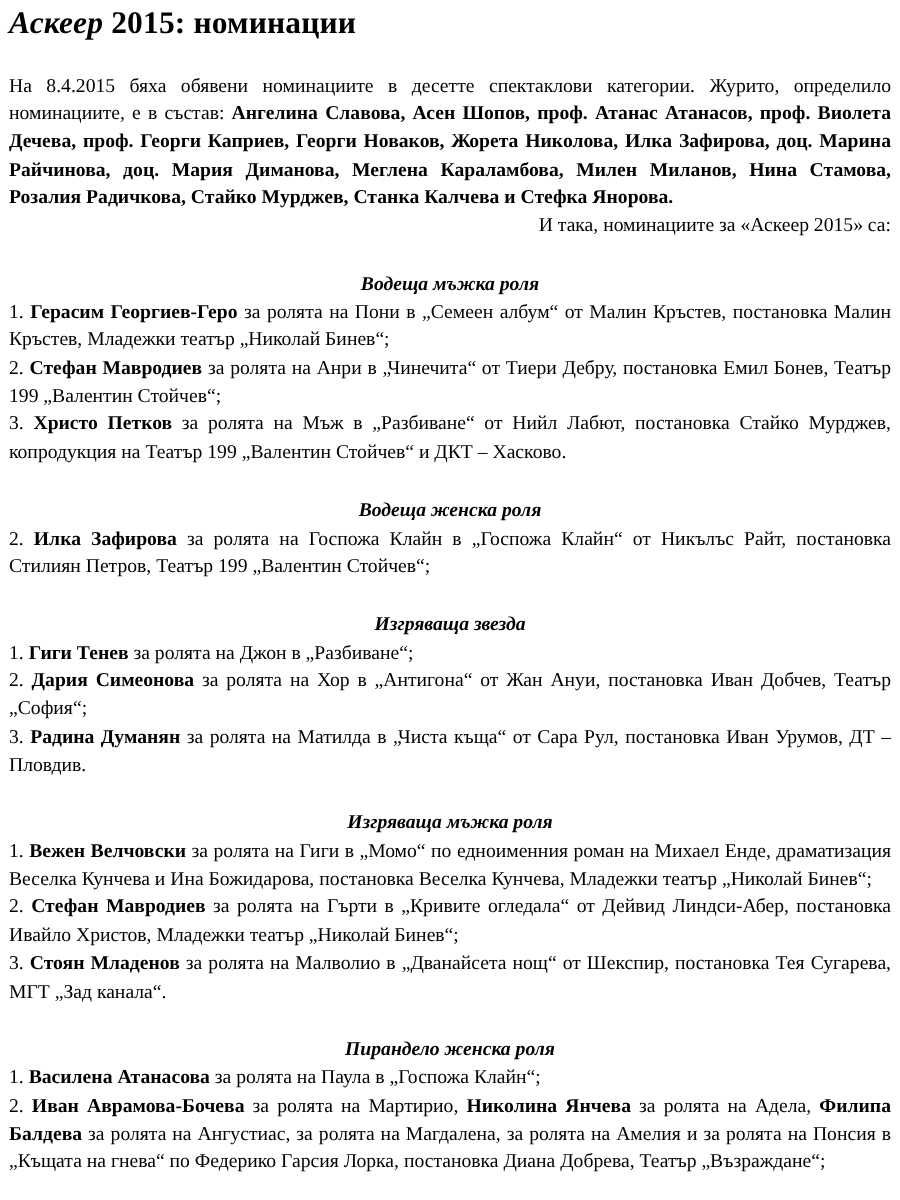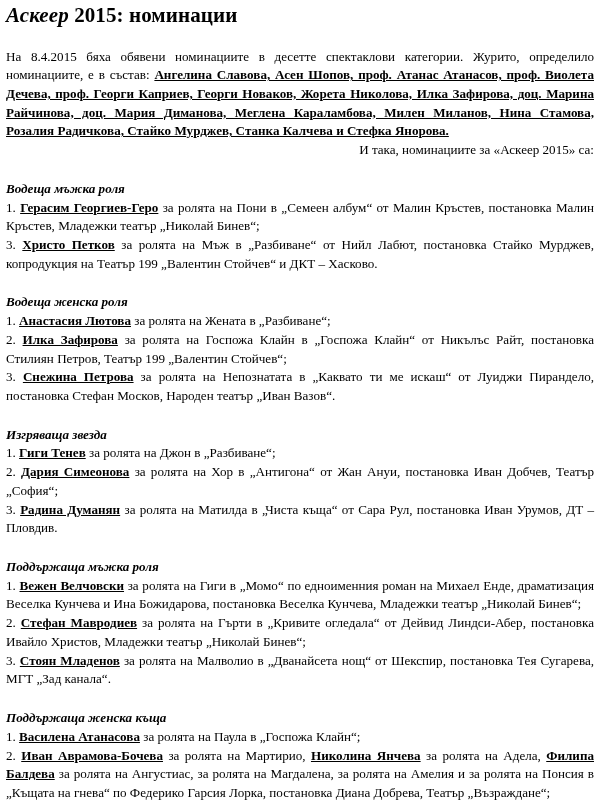--- a/index.html
+++ b/index.html
@@ -47,87 +47,85 @@
   }
   .section {
     margin-top: 20px;
   }
   .section-title {
     font-size: 13.1px;
     font-weight: bold;
     font-style: italic;
     line-height: 1.43;
     margin: 0 0 0 0;
-    text-align: left;
+    text-align: center;
   }
   ol.noms {
     list-style: none;
     margin: 0;
     padding: 0;
   }
   ol.noms li {
     font-size: 13.1px;
     line-height: 1.43;
     text-align: justify;
     text-justify: inter-word;
     margin: 0;
     padding: 0;
   }
   b, .b {
     font-weight: bold;
-    text-decoration: underline;
   }
 </style>
 </head>
 <body>
 
 <div class="page">
 
   <h1 class="doc-title">
     <span class="ital">Аскеер</span><span> 2015: номинации</span>
   </h1>
 
   <p class="para intro">На 8.4.2015 бяха обявени номинациите в десетте спектаклови категории. Журито, определило номинациите, е в състав: <b>Ангелина Славова, Асен Шопов, проф. Атанас Атанасов, проф. Виолета Дечева, проф. Георги Каприев, Георги Новаков, Жорета Николова, Илка Зафирова, доц. Марина Райчинова, доц. Мария Диманова, Меглена Караламбова, Милен Миланов, Нина Стамова, Розалия Радичкова, Стайко Мурджев, Станка Калчева и Стефка Янорова.</b></p>
 
   <p class="para lead-in">И така, номинациите за «Аскеер 2015» са:</p>
 
   <div id="sections-container">
       <div class="section">
         <div class="section-title">Водеща мъжка роля</div>
         <ol class="noms">
           <li>1. <b>Герасим Георгиев-Геро</b> за ролята на Пони в „Семеен албум“ от Малин Кръстев, постановка Малин Кръстев, Младежки театър „Николай Бинев“;</li>
+          <li>2. <b>Стефан Мавродиев</b> за ролята на Анри в „Чинечита“ от Тиери Дебру, постановка Емил Бонев, Театър 199 „Валентин Стойчев“;</li>
           <li>3. <b>Христо Петков</b> за ролята на Мъж в „Разбиване“ от Нийл Лабют, постановка Стайко Мурджев, копродукция на Театър 199 „Валентин Стойчев“ и ДКТ – Хасково.</li>
         </ol>
       </div>
       <div class="section">
         <div class="section-title">Водеща женска роля</div>
         <ol class="noms">
-          <li>1. <b>Анастасия Лютова</b> за ролята на Жената в „Разбиване“;</li>
           <li>2. <b>Илка Зафирова</b> за ролята на Госпожа Клайн в „Госпожа Клайн“ от Никълъс Райт, постановка Стилиян Петров, Театър 199 „Валентин Стойчев“;</li>
-          <li>3. <b>Снежина Петрова</b> за ролята на Непознатата в „Каквато ти ме искаш“ от Луиджи Пирандело, постановка Стефан Москов, Народен театър „Иван Вазов“.</li>
         </ol>
       </div>
       <div class="section">
         <div class="section-title">Изгряваща звезда</div>
         <ol class="noms">
           <li>1. <b>Гиги Тенев</b> за ролята на Джон в „Разбиване“;</li>
           <li>2. <b>Дария Симеонова</b> за ролята на Хор в „Антигона“ от Жан Ануи, постановка Иван Добчев, Театър „София“;</li>
           <li>3. <b>Радина Думанян</b> за ролята на Матилда в „Чиста къща“ от Сара Рул, постановка Иван Урумов, ДТ – Пловдив.</li>
         </ol>
       </div>
       <div class="section">
-        <div class="section-title">Поддържаща мъжка роля</div>
+        <div class="section-title">Изгряваща мъжка роля</div>
         <ol class="noms">
           <li>1. <b>Вежен Велчовски</b> за ролята на Гиги в „Момо“ по едноименния роман на Михаел Енде, драматизация Веселка Кунчева и Ина Божидарова, постановка Веселка Кунчева, Младежки театър „Николай Бинев“;</li>
           <li>2. <b>Стефан Мавродиев</b> за ролята на Гърти в „Кривите огледала“ от Дейвид Линдси-Абер, постановка Ивайло Христов, Младежки театър „Николай Бинев“;</li>
           <li>3. <b>Стоян Младенов</b> за ролята на Малволио в „Дванайсета нощ“ от Шекспир, постановка Тея Сугарева, МГТ „Зад канала“.</li>
         </ol>
       </div>
       <div class="section">
-        <div class="section-title">Поддържаща женска къща</div>
+        <div class="section-title">Пирандело женска роля</div>
         <ol class="noms">
           <li>1. <b>Василена Атанасова</b> за ролята на Паула в „Госпожа Клайн“;</li>
           <li>2. <b>Иван Аврамова-Бочева</b> за ролята на Мартирио, <b>Николина Янчева</b> за ролята на Адела, <b>Филипа Балдева</b> за ролята на Ангустиас,  за ролята на Магдалена,  за ролята на Амелия и  за ролята на Понсия в „Къщата на гнева“ по Федерико Гарсия Лорка, постановка Диана Добрева, Театър „Възраждане“;</li>
         </ol>
       </div>
     </div>
 
 </div>
 
 </body></html>

